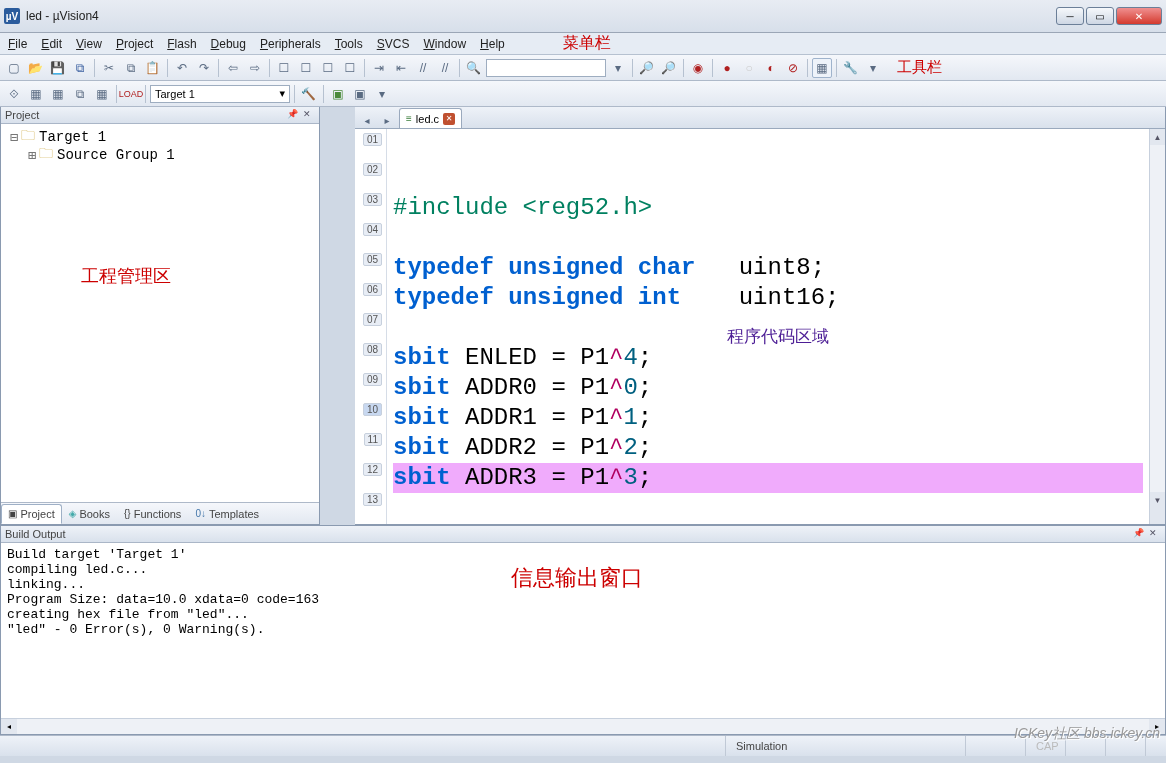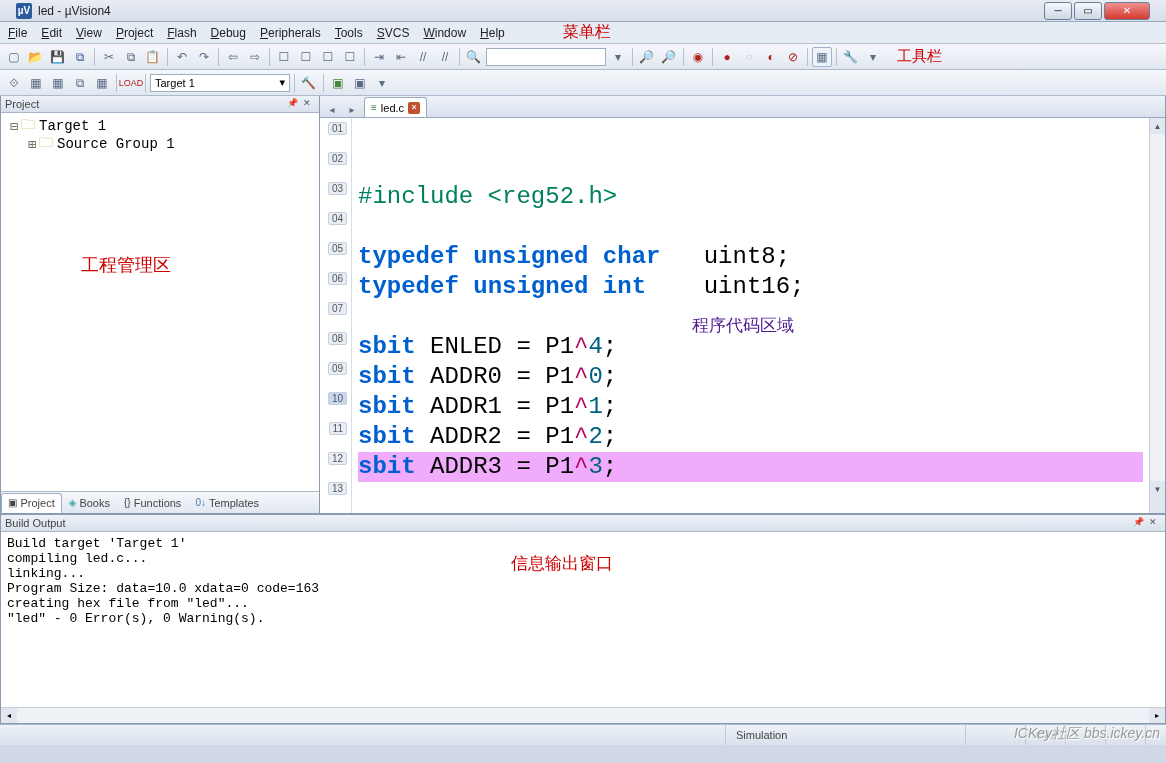--- a/index.html
+++ b/index.html
@@ -1,19 +1,19 @@
 <!DOCTYPE html>
 <html><head>
 <meta charset="utf-8">
 <style>
 * { box-sizing: border-box; margin: 0; padding: 0; }
 body { width: 1166px; height: 763px; font-family: "Microsoft YaHei", Tahoma, sans-serif; font-size: 12px; background: #cfd8e4; overflow: hidden; }
 
 
-.titlebar { height: 22px; background: linear-gradient(#e8ecf3,#d7dfea); border-bottom: 1px solid #9ba6b6; display: flex; align-items: center; padding: 0 16px; }
+.titlebar { height: 33px; background: linear-gradient(#e8ecf3,#d7dfea); border-bottom: 1px solid #9ba6b6; display: flex; align-items: center; padding: 0 4px; }
 .titlebar .icon { width:16px; height:16px; background:#2a5b9c; display:inline-flex; align-items:center; justify-content:center; color:#fff; font-size:10px; font-weight:bold; margin-right:6px; border-radius:2px;}
 .titlebar .title { flex:1; color:#222; }
 .winbtns { display:flex; gap:2px; }
 .winbtn { width:28px; height:18px; border:1px solid #6b7f98; border-radius:3px; display:flex; align-items:center; justify-content:center; font-size:10px; }
 .winbtn.min,.winbtn.max{ background:linear-gradient(#f6f8fb,#ced7e4);}
 .winbtn.close{ background:linear-gradient(#f09090,#d43a2e); color:#fff; width:46px;}
 
 
 .menubar { height:22px; background:#e6ecf4; display:flex; align-items:center; padding:0 8px; gap:14px; border-bottom:1px solid #b6c1d0;}
 .menuitem { color:#222; }
@@ -22,21 +22,21 @@
 
 
 .toolbar { height:26px; background:linear-gradient(#f5f7fb,#e2e8f1); border-bottom:1px solid #aeb9c9; display:flex; align-items:center; padding:0 4px; gap:2px; }
 .tbtn { width:20px; height:20px; border:1px solid transparent; display:flex; align-items:center; justify-content:center; font-size:12px; color:#5a6b82; border-radius:2px;}
 .tsep { width:1px; height:18px; background:#b6c1d0; margin:0 2px;}
 .tinput { height:18px; width:120px; border:1px solid #9eadc0; background:#fff;}
 .tdrop  { height:18px; width:140px; border:1px solid #9eadc0; background:#fff; font-size:11px; padding:0 4px; display:flex; align-items:center; justify-content:space-between;}
 .ann-tool { color:#c00; font-size:15px; margin-left:12px; }
 
 
-.main { display:flex; height:418px; }
+.main { display:flex; height:418px;gap:35px; }
 .projectpanel { width:320px; background:#fff; border:1px solid #8a9ab0; border-top:none; display:flex; flex-direction:column; position:relative;}
 .panelhdr { height:17px; background:linear-gradient(#eef2f8,#d9e1ec); border-bottom:1px solid #aab6c7; font-size:11px; color:#444; padding:1px 4px; display:flex; align-items:center;}
 .panelhdr .spacer{flex:1;}
 .pinbtn{ width:12px; height:12px; font-size:9px; color:#556; margin-left:4px;}
 .tree { flex:1; padding:4px 6px; font-family:"Courier New",monospace; font-size:14px; color:#000; position:relative;}
 .treerow { display:flex; align-items:center; height:18px; }
 .treeind { width:14px; text-align:center; color:#777;}
 .folder{ color:#caa43b; margin-right:4px;}
 .anno-proj { position:absolute; top:140px; left:80px; color:#c00; font-size:18px; }
 .tabsbot { height:22px; background:linear-gradient(#f5f7fb,#e2e8f1); border-top:1px solid #aeb9c9; display:flex; align-items:center; font-size:11px;}
@@ -65,21 +65,21 @@
 .num{ color:#006080;}
 .ann-code{ position:absolute; top:194px; left:340px; color:#4c1d95; font-size:17px;}
 .vscroll{ width:16px; background:#eef1f6; border-left:1px solid #c7d0dd; position:relative;}
 .vscroll .up,.vscroll .dn{ height:16px; display:flex; align-items:center; justify-content:center; font-size:8px; color:#556; background:#e2e7ef;}
 .vscroll .dn{ position:absolute; bottom:16px; width:100%;}
 .vscroll .rs{ height:16px; position:absolute; bottom:0; width:100%; background:#e2e7ef;}
 
 
 .buildpanel{ height:210px; border:1px solid #8a9ab0; background:#fff; display:flex; flex-direction:column;}
 .buildout{ flex:1; padding:4px 6px; font-family:"Courier New",monospace; font-size:13px; color:#000; white-space:pre; position:relative; overflow:hidden;}
-.ann-out{ position:absolute; top:20px; left:510px; color:#c00; font-size:17px;}
+.ann-out{ position:absolute; top:20px; left:510px; color:#c00; font-size:22px;}
 .bscroll{ height:16px; background:#eef1f6; border-top:1px solid #c7d0dd; display:flex;}
 .bscroll .lf,.bscroll .rt{ width:16px; display:flex; align-items:center; justify-content:center; font-size:8px; background:#e2e7ef;}
 .bscroll .track{ flex:1;}
 
 
 .statusbar{ height:21px; background:linear-gradient(#eef2f8,#d9e1ec); border-top:1px solid #aeb9c9; display:flex; align-items:center; font-size:11px; color:#444;}
 .statusbar .seg{ padding:4px 10px; border-left:1px solid #c0c9d6; height:100%; display:flex; align-items:center;}
 .statusbar .fill{ flex:1;}
 .watermark{ position:absolute; right:6px; bottom:20px; color:#999; font-size:14px; font-style:italic; text-shadow:1px 1px 0 #fff; pointer-events:none;}
 </style>

